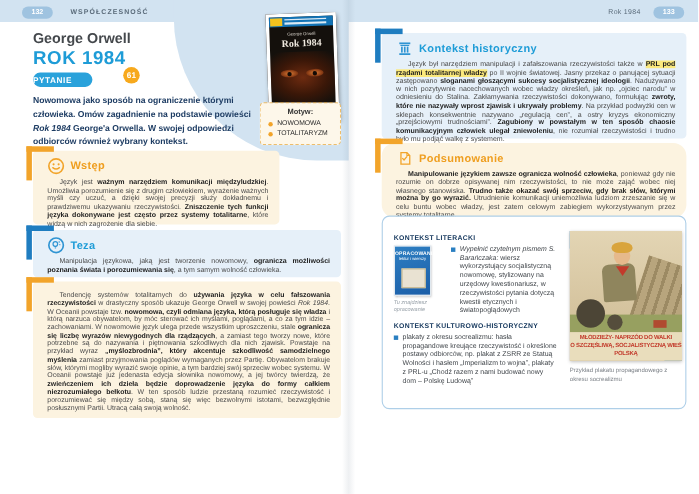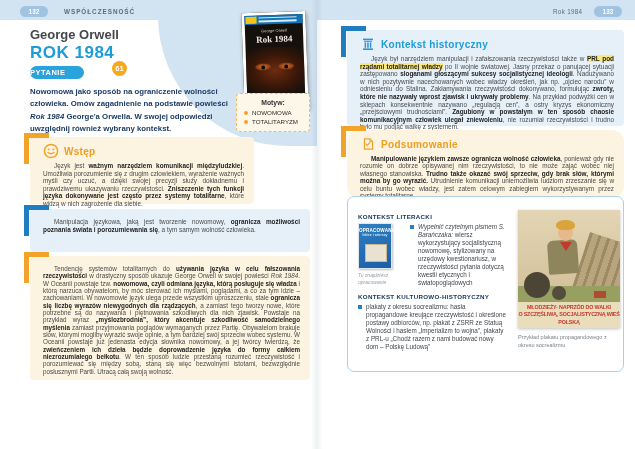--- a/index.html
+++ b/index.html
@@ -115,21 +115,21 @@
 
   <div class="pagepill" style="left:20px;top:6px;">132</div>
   <div class="runhead" style="left:64px;">WSPÓŁCZESNOŚĆ</div>
   <div class="runhead" style="left:553px;letter-spacing:.3px;font-weight:normal;">Rok 1984</div>
   <div class="pagepill" style="left:594px;top:6px;">133</div>
 
   <div class="author">George Orwell</div>
   <div class="booktitle">ROK 1984</div>
   <div class="qbadge">PYTANIE</div>
   <div class="qnum">61</div>
-  <div class="question"><span>Nowomowa jako sposób na ograniczenie wolności człowieka. Omów zagadnienie na podstawie powieści </span><span class="i">Rok 1984</span><span> George'a Orwella. W swojej odpowiedzi uwzględnij również wybrany kontekst.</span></div>
+  <div class="question"><span>Nowomowa jako sposób na ograniczenie którymi człowieka. Omów zagadnienie na podstawie powieści </span><span class="i">Rok 1984</span><span> George'a Orwella. W swojej odpowiedzi odbiorców również wybrany kontekst.</span></div>
 
   <div class="cover">
     <div class="cover-band">
         <i></i>
         <i></i>
       </div>
     <div class="cover-badge"></div>
     <div class="cover-author">George Orwell</div>
     <div class="cover-title">Rok 1984</div>
     <div class="cover-glow"></div>
@@ -160,20 +160,30 @@
           <circle cx="10.3" cy="6.4" r="0.95" fill="#f2a42a"></circle>
         <path d="M5 9.4 Q8 12 11 9.4" fill="none" stroke="#f2a42a" stroke-width="1.3" stroke-linecap="round"></path>
       </svg>
       <span class="sec-title or">Wstęp</span>
     </div>
     <div class="sec-body"><span>Język jest </span><span class="b">ważnym narzędziem komunikacji międzyludzkiej</span><span>. Umożliwia porozumienie się z drugim człowiekiem, wyrażenie ważnych myśli czy uczuć, a dzięki swojej precyzji służy dokładnemu i prawdziwemu ukazywaniu rzeczywistości. </span><span class="b">Zniszczenie tych funkcji języka dokonywane jest często przez systemy totalitarne</span><span>, które widzą w nich zagrożenie dla siebie.</span></div>
   </div>
 
   <div class="sec blue" style="left:30px;top:209px;width:280px;height:43px;">
     <div class="bracket bl"></div>
+    <div class="sec-head">
+      <svg class="icon" width="16" height="16" viewBox="0 0 16 16">
+        <circle cx="8" cy="8" r="6.6" fill="none" stroke="#2f94d3" stroke-width="1.5"></circle>
+        <circle cx="7.3" cy="6.8" r="2.1" fill="none" stroke="#2f94d3" stroke-width="1.1"></circle>
+        <path d="M6.6 9.2 h1.6 M6.8 10.4 h1.2" stroke="#2f94d3" stroke-width="0.9"></path>
+        <circle cx="10.8" cy="5" r="0.7" fill="#2f94d3"></circle>
+          <circle cx="11.4" cy="7.4" r="0.55" fill="#2f94d3"></circle>
+      </svg>
+      <span class="sec-title bl">Teza</span>
+    </div>
     <div class="sec-body"><span>Manipulacja językowa, jaką jest tworzenie nowomowy, </span><span class="b">ogranicza możliwości poznania świata i porozumiewania się</span><span>, a tym samym wolność człowieka.</span></div>
   </div>
 
   <div class="sec cream" style="left:30px;top:256px;width:280px;height:124px;">
     <div class="bracket or"></div>
     <div class="sec-body" id="arg-body"><span>Tendencję systemów totalitarnych do </span><span class="b">używania języka w celu fałszowania rzeczywistości</span><span> w drastyczny sposób ukazuje George Orwell w swojej powieści </span><span class="i">Rok 1984</span><span>. W Oceanii powstaje tzw. </span><span class="b">nowomowa, czyli odmiana języka, którą posługuje się władza</span><span> i którą narzuca obywatelom, by móc sterować ich myślami, poglądami, a co za tym idzie – zachowaniami. W nowomowie język ulega przede wszystkim uproszczeniu, stale </span><span class="b">ogranicza się liczbę wyrazów niewygodnych dla rządzących</span><span>, a zamiast tego tworzy nowe, które potrzebne są do nazywania i piętnowania szkodliwych dla nich zjawisk. Powstaje na przykład wyraz </span><span class="b">„myślozbrodnia”, który akcentuje szkodliwość samodzielnego myślenia</span><span> zamiast przyjmowania poglądów wymaganych przez Partię. Obywatelom brakuje słów, którymi mogliby wyrazić swoje opinie, a tym bardziej swój sprzeciw wobec systemu. W Oceanii powstaje już jedenasta edycja słownika nowomowy, a jej twórcy twierdzą, że </span><span class="b">zwieńczeniem ich dzieła będzie doprowadzenie języka do formy całkiem niezrozumiałego bełkotu</span><span>. W ten sposób ludzie przestaną rozumieć rzeczywistość i porozumiewać się między sobą, staną się więc bezwolnymi istotami, bezwzględnie posłusznymi Partii. Utracą całą swoją wolność.</span></div>
   </div>
 
   <div class="sec blue" style="left:347px;top:30px;width:277px;height:96px;">
     <div class="bracket bl"></div>

